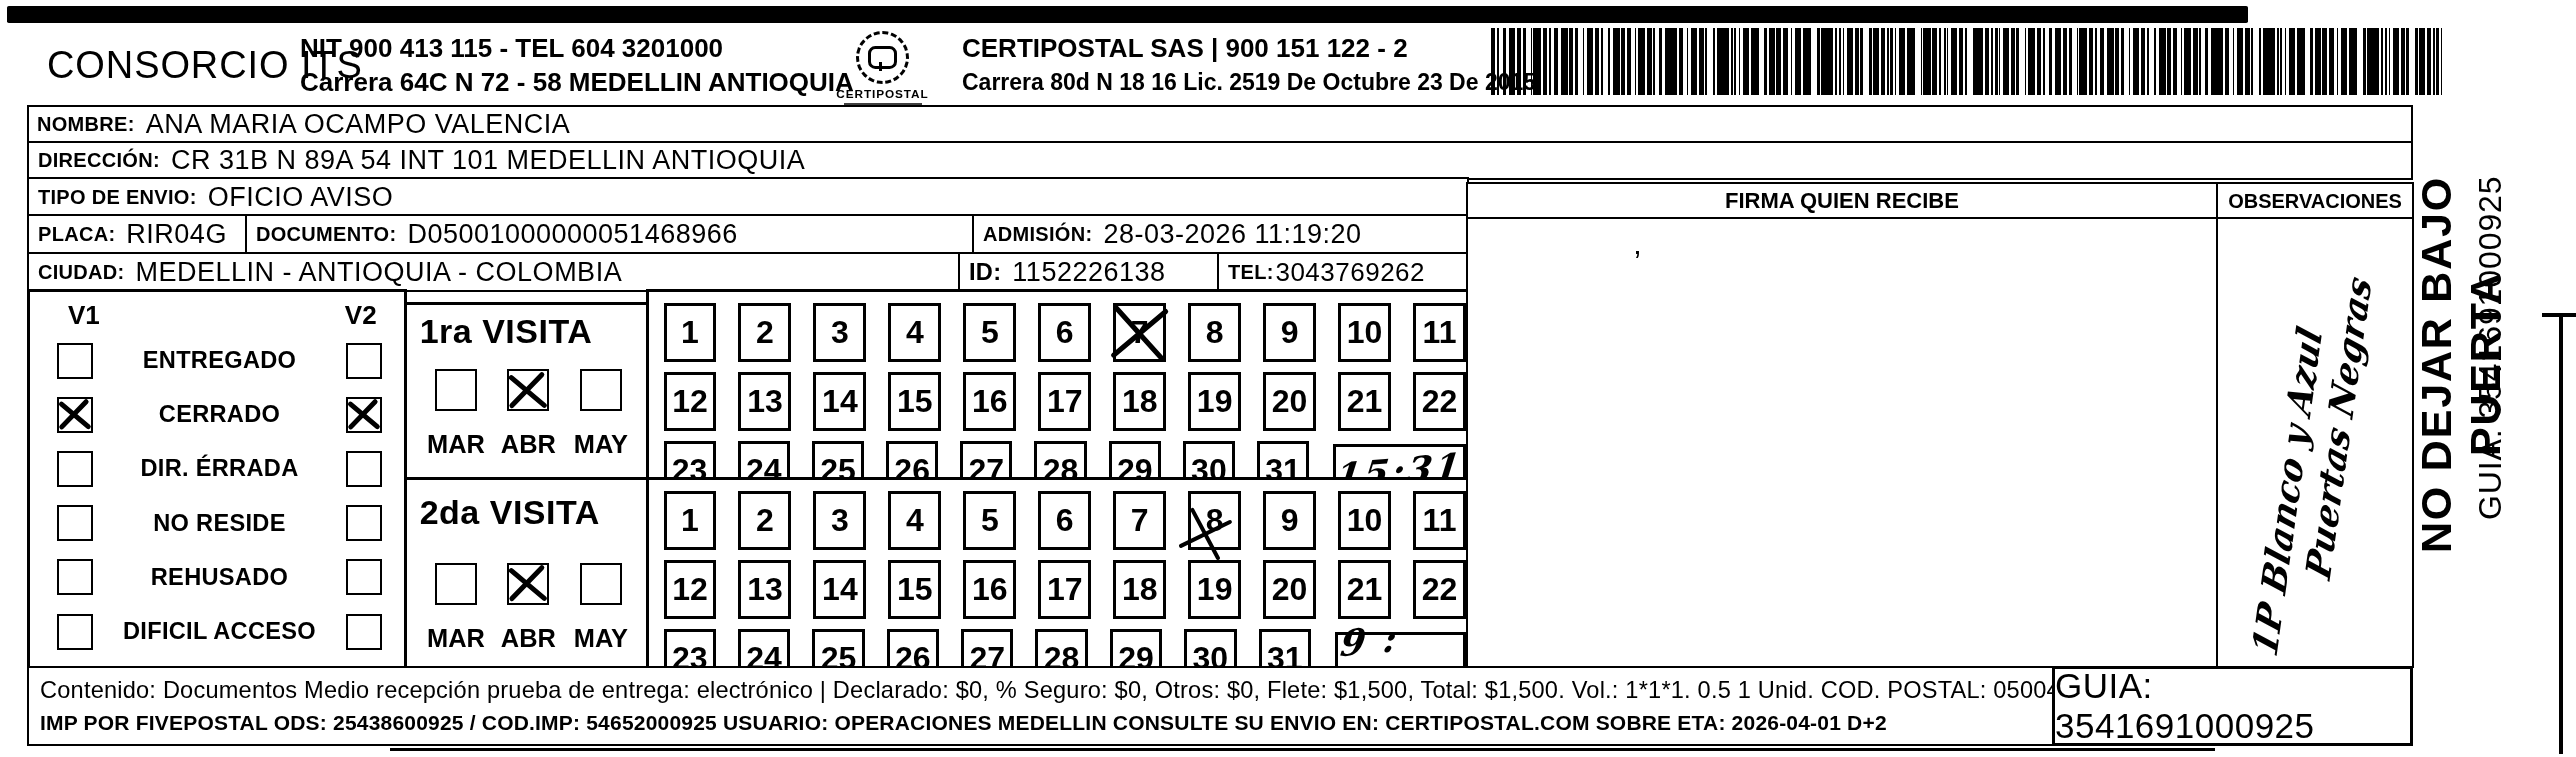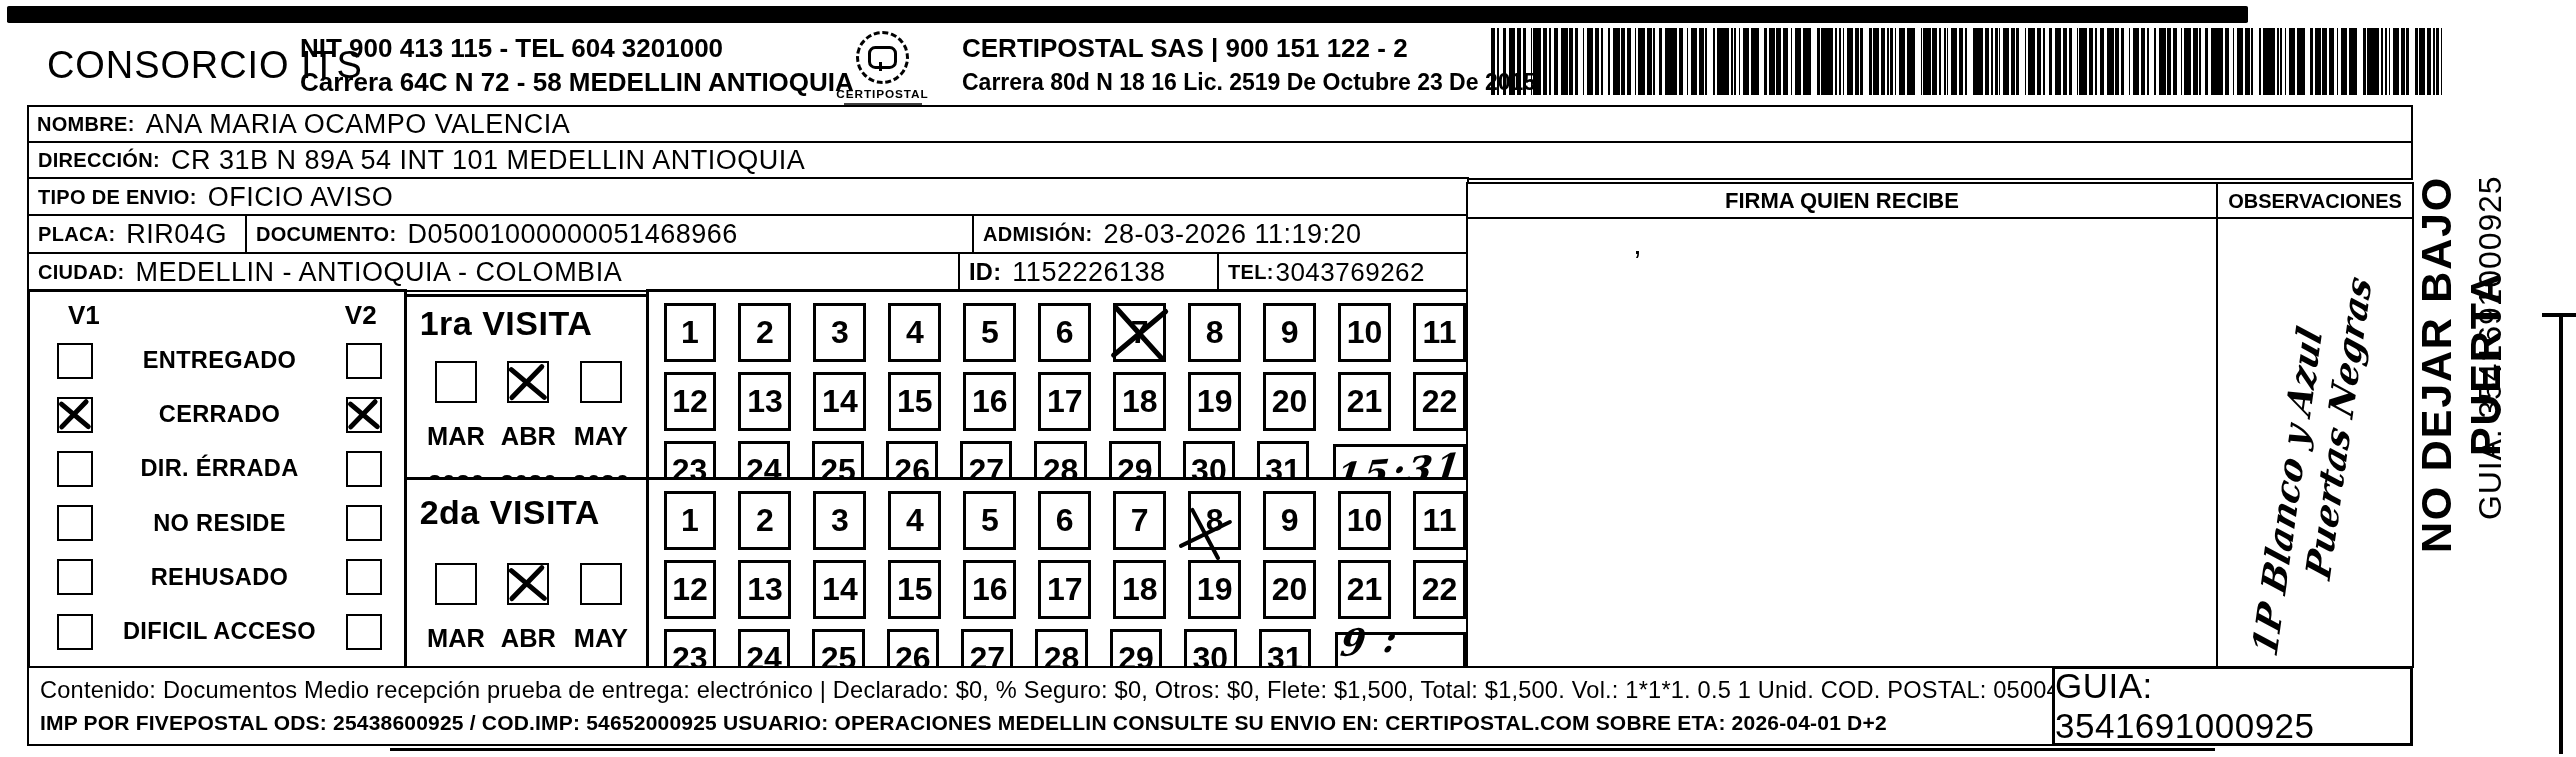--- a/index.html
+++ b/index.html
@@ -175,21 +175,21 @@
       <span class="slabel">REHUSADO</span>
       <span class="cb"></span>
     </div>
     <div class="status-row">
       <span class="cb"></span>
       <span class="slabel">DIFICIL ACCESO</span>
       <span class="cb"></span>
     </div>
   </div>
 
-  <div class="visita" style="top:294px;height:191px;">
+  <div class="visita" style="top:302px;height:191px;">
     <div class="vtitle">1ra VISITA</div>
     <div class="months">
         <span class="cb big"></span>
         <span class="cb big checked"></span>
         <span class="cb big"></span>
         <span class="mlabel">MAR</span>
         <span class="mlabel">ABR</span>
         <span class="mlabel">MAY</span>
         <span class="myear">2026</span>
         <span class="myear">2026</span>

